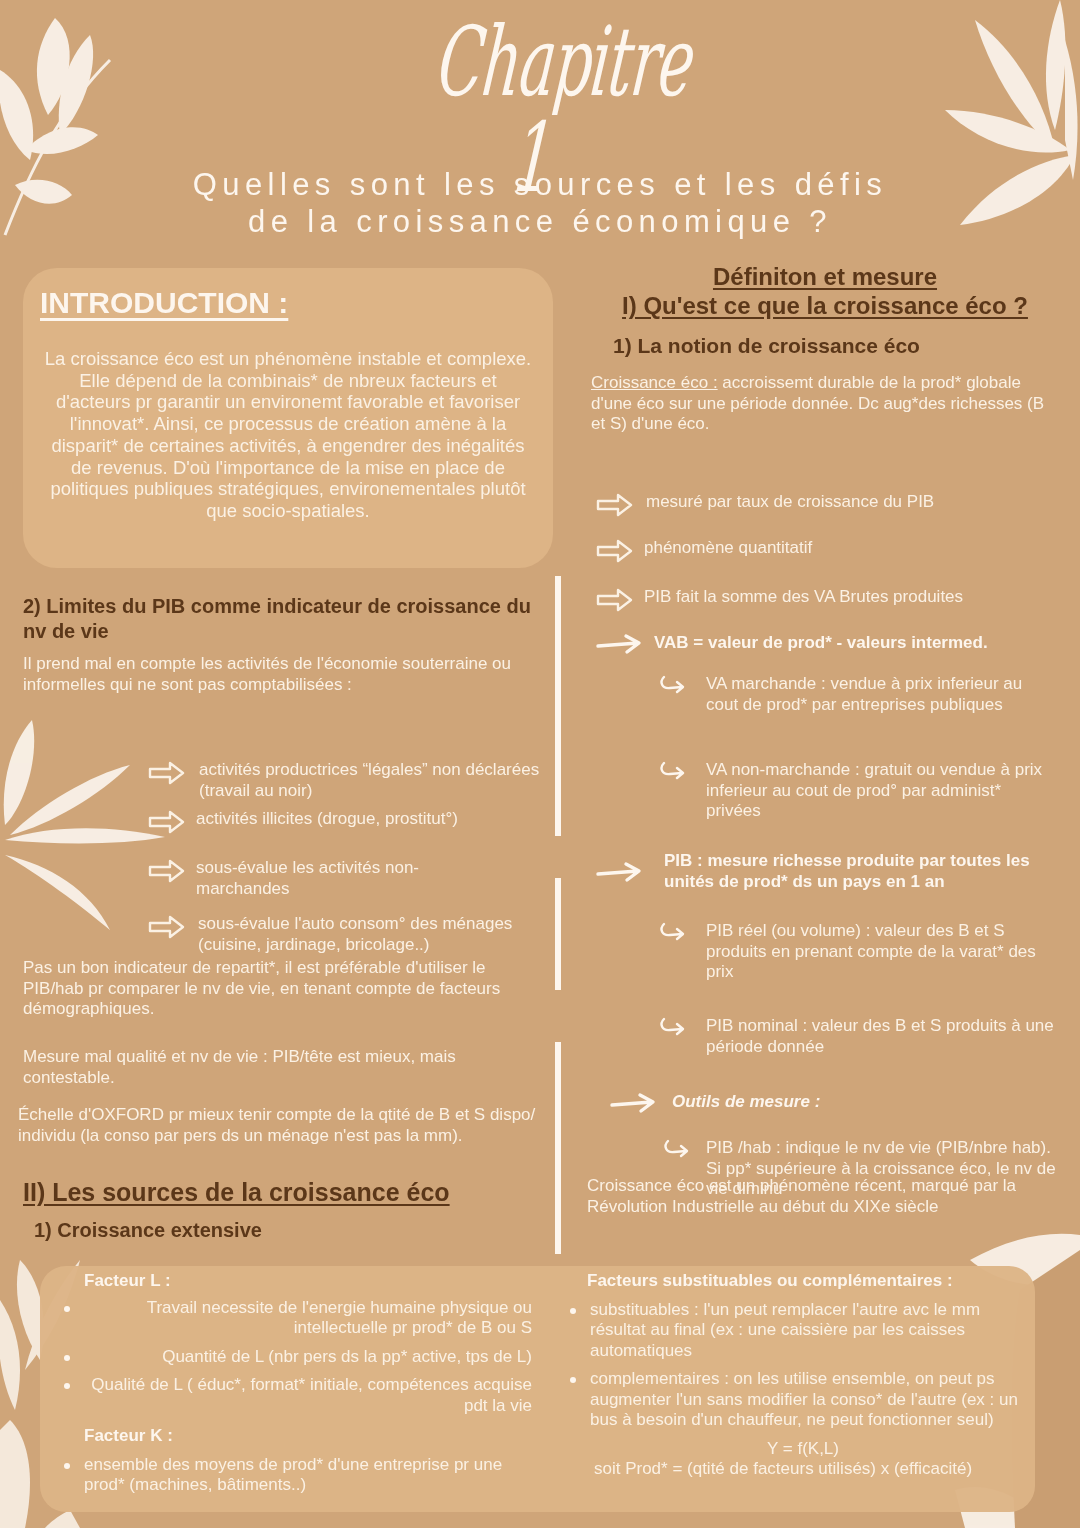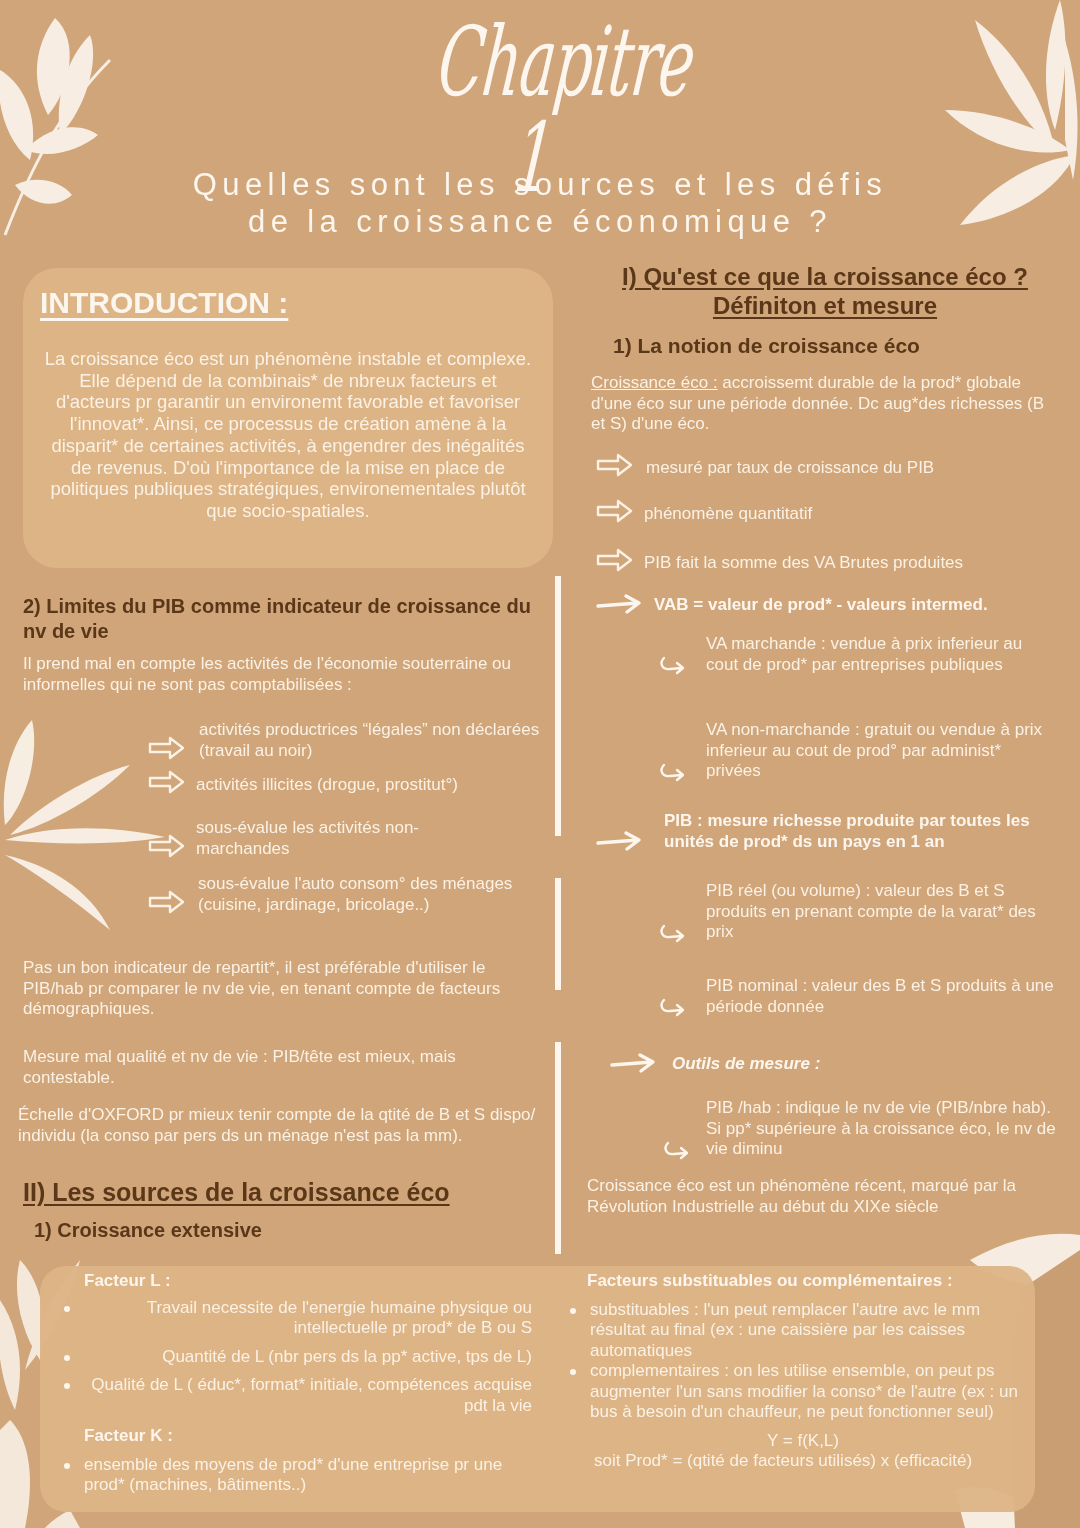--- a/index.html
+++ b/index.html
@@ -10,21 +10,21 @@
   .subtitle{position:absolute;left:150px;top:166px;width:780px;text-align:center;font-size:31px;letter-spacing:5.4px;line-height:37px;color:#fdf6ee;}
   .intro-box{position:absolute;left:23px;top:268px;width:530px;height:300px;background:#ddb486;border-radius:34px;}
   .intro-title{position:absolute;left:40px;top:286px;font-size:30px;font-weight:bold;text-decoration:underline;text-underline-offset:5px;color:#fdf6ee;}
   .intro-text{position:absolute;left:40px;top:348px;width:496px;text-align:center;font-size:18.5px;line-height:21.7px;color:#fbf1e4;}
   .h-dark{color:#5b3719;font-weight:bold;}
   .sec1-title{position:absolute;left:590px;top:262px;width:470px;text-align:center;font-size:24px;line-height:29px;text-decoration:underline;text-underline-offset:3px;}
   .sub-h{font-size:21px;}
   .txt{font-size:17px;line-height:20.5px;color:#fbf1e4;}
   .bold-w{font-weight:bold;color:#fdf6ee;}
   .vline{position:absolute;left:555px;width:6px;background:#fdf6ee;}
-  .bullet-row{position:absolute;display:flex;align-items:flex-end;}
+  .bullet-row{position:absolute;display:flex;align-items:flex-start;margin-top:40px;}
   .bullet-row .ico{flex:0 0 auto;}
   .bottom-box{position:absolute;left:40px;top:1266px;width:995px;height:246px;background:#ddb486;border-radius:26px;opacity:0.96;}
   ul.dots{margin:0;padding:0;list-style:none;}
   ul.dots li{position:relative;padding-left:22px;}
   ul.dots li:before{content:"";position:absolute;left:2px;top:8px;width:6px;height:6px;border-radius:50%;background:#fdf6ee;}
 </style>
 </head>
 <body>
 
 <svg class="leaf" style="left:0;top:0" width="200" height="240" viewBox="0 0 200 240">
@@ -75,22 +75,22 @@
 <div class="subtitle">
   <div>Quelles sont les sources et les défis</div>
   <div>de la croissance économique ?</div>
 </div>
 
 <div class="intro-box"></div>
 <div class="intro-title">INTRODUCTION :</div>
 <div class="intro-text">La croissance éco est un phénomène instable et complexe. Elle dépend de la combinais* de nbreux facteurs et d'acteurs pr garantir un environemt favorable et favoriser l'innovat*. Ainsi, ce processus de création amène à la disparit* de certaines activités, à engendrer des inégalités de revenus. D'où l'importance de la mise en place de politiques publiques stratégiques, environementales plutôt que socio-spatiales.</div>
 
 <div class="sec1-title h-dark">
+  <div>Définiton et mesure</div>
   <div>I) Qu'est ce que la croissance éco ?</div>
-  <div>Définiton et mesure</div>
 </div>
 <div class="abs h-dark sub-h" style="left:613px;top:334px;">1) La notion de croissance éco</div>
 <div class="abs txt" style="left:591px;top:373px;width:470px;">
   <span style="text-decoration:underline;">Croissance éco :</span><span> accroissemt durable de la prod* globale d'une éco sur une période donnée. Dc aug*des richesses (B et S) d'une éco.</span>
 </div>
 
 <div class="bullet-row" style="left:596px;top:452px;">
   <svg class="ico" width="38" height="26" viewBox="0 0 38 26">
       <path d="M2 9 H22 V3 L35 13 L22 23 V17 H2 Z" fill="none" stroke="#fbf1e4" stroke-width="2.4" stroke-linejoin="round"></path>
     </svg>
@@ -209,18 +209,18 @@
     <li style="margin-bottom:10px;">Qualité de L ( éduc*, format* initiale, compétences acquise pdt la vie</li>
   </ul>
   <div class="txt bold-w" style="margin-left:22px;">Facteur K :</div>
   <ul class="dots txt" style="margin-top:8px;">
     <li>ensemble des moyens de prod* d'une entreprise pr une prod* (machines, bâtiments..)</li>
   </ul>
 </div>
 <div class="abs" style="left:568px;top:1271px;width:470px;">
   <div class="txt bold-w" style="margin-left:19px;">Facteurs substituables ou complémentaires :</div>
   <ul class="dots txt" style="margin-top:8px;">
-    <li style="">substituables : l'un peut remplacer l'autre avc le mm résultat au final (ex : une caissière par les caisses automatiques</li>
+    <li style="margin-bottom:8px;">substituables : l'un peut remplacer l'autre avc le mm résultat au final (ex : une caissière par les caisses automatiques</li>
     <li>complementaires : on les utilise ensemble, on peut ps augmenter l'un sans modifier la conso* de l'autre (ex : un bus à besoin d'un chauffeur, ne peut fonctionner seul)</li>
   </ul>
   <div class="txt" style="text-align:center;width:470px;margin-top:8px;">Y = f(K,L)</div>
   <div class="txt" style="text-align:center;width:430px;">soit Prod* = (qtité de facteurs utilisés) x (efficacité)</div>
 </div>
 
 </body></html>

